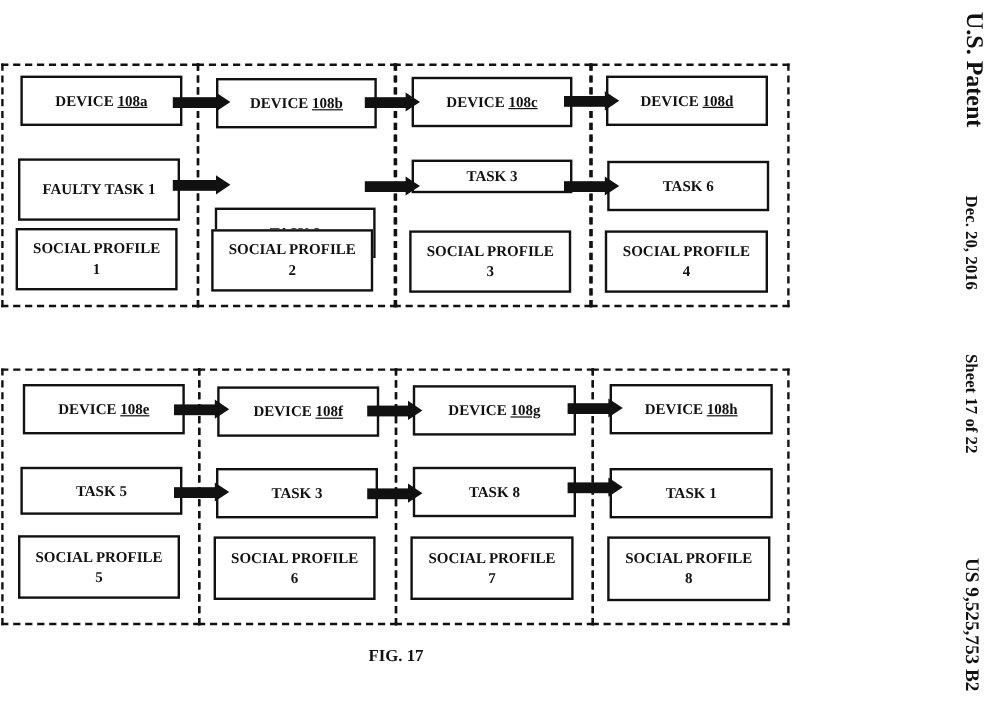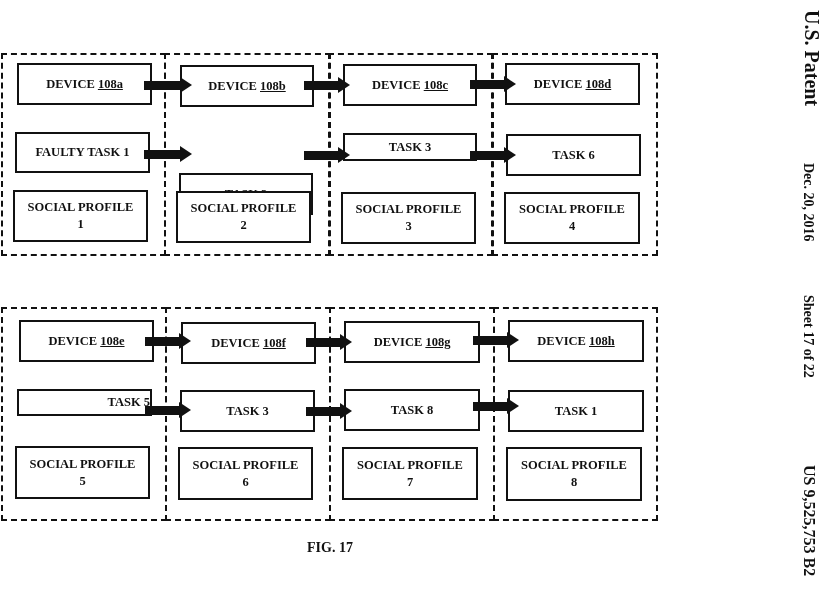--- a/index.html
+++ b/index.html
@@ -29,21 +29,21 @@
 
 <div class="group" style="left:1px;top:307px;width:166px;height:214px;"></div>
 <div class="group" style="left:165px;top:307px;width:166px;height:214px;"></div>
 <div class="group" style="left:329px;top:307px;width:166px;height:214px;"></div>
 <div class="group" style="left:493px;top:307px;width:165px;height:214px;"></div>
 
 <div class="box" style="left:17px;top:63px;width:135px;height:42px;">
     <span style="white-space:pre">DEVICE </span>
     <u>108a</u>
   </div>
-<div class="box" style="left:15px;top:132px;width:135px;height:41px;">
+<div class="box" style="left:15px;top:132px;width:135px;height:52px;">
     <span>FAULTY TASK 1</span>
   </div>
 <div class="box" style="left:13px;top:190px;width:135px;height:52px;flex-direction:column;">
     <span>SOCIAL PROFILE</span>
     <span>1</span>
   </div>
 
 <div class="box" style="left:180px;top:65px;width:134px;height:42px;">
     <span style="white-space:pre">DEVICE </span>
     <u>108b</u>
@@ -102,21 +102,21 @@
   </div>
 <div class="arrow" style="left:470px;top:147px;width:46px;">
     <div class="shaft" style="width:35px;"></div>
     <div class="head" style="left:34px;"></div>
   </div>
 
 <div class="box" style="left:19px;top:320px;width:135px;height:42px;">
     <span style="white-space:pre">DEVICE </span>
     <u>108e</u>
   </div>
-<div class="box" style="left:17px;top:389px;width:135px;height:27px;justify-content:flex-end;">
+<div class="box" style="left:17px;top:389px;width:135px;height:40px;">
     <span>TASK 5</span>
   </div>
 <div class="box" style="left:15px;top:446px;width:135px;height:53px;flex-direction:column;">
     <span>SOCIAL PROFILE</span>
     <span>5</span>
   </div>
 
 <div class="box" style="left:181px;top:322px;width:135px;height:42px;">
     <span style="white-space:pre">DEVICE </span>
     <u>108f</u>

